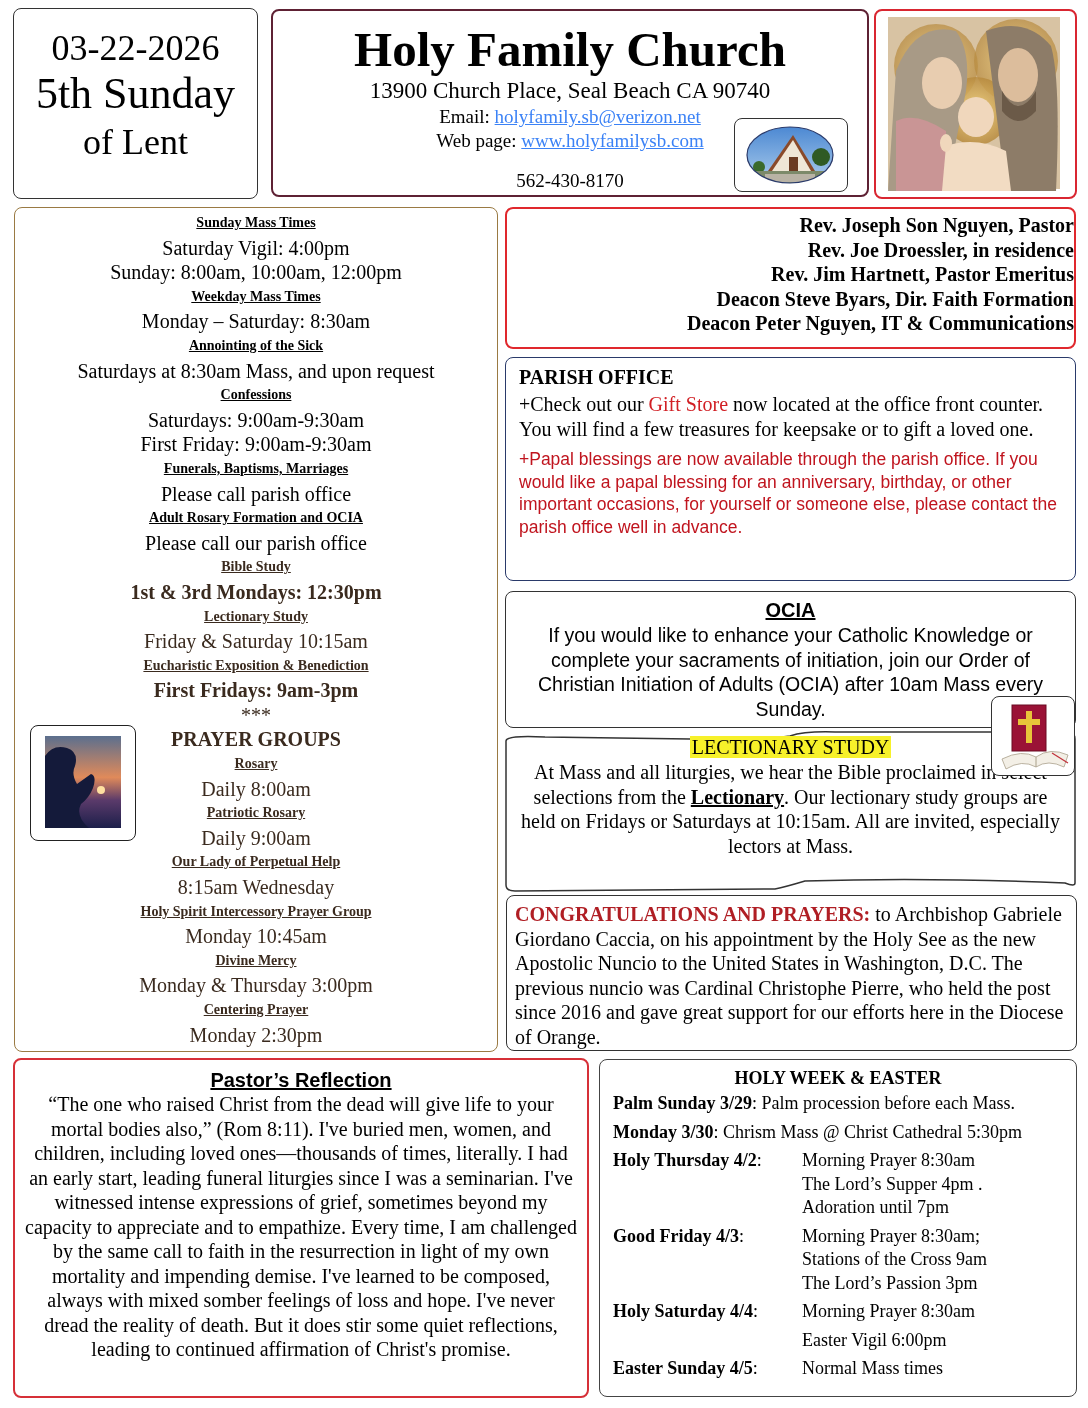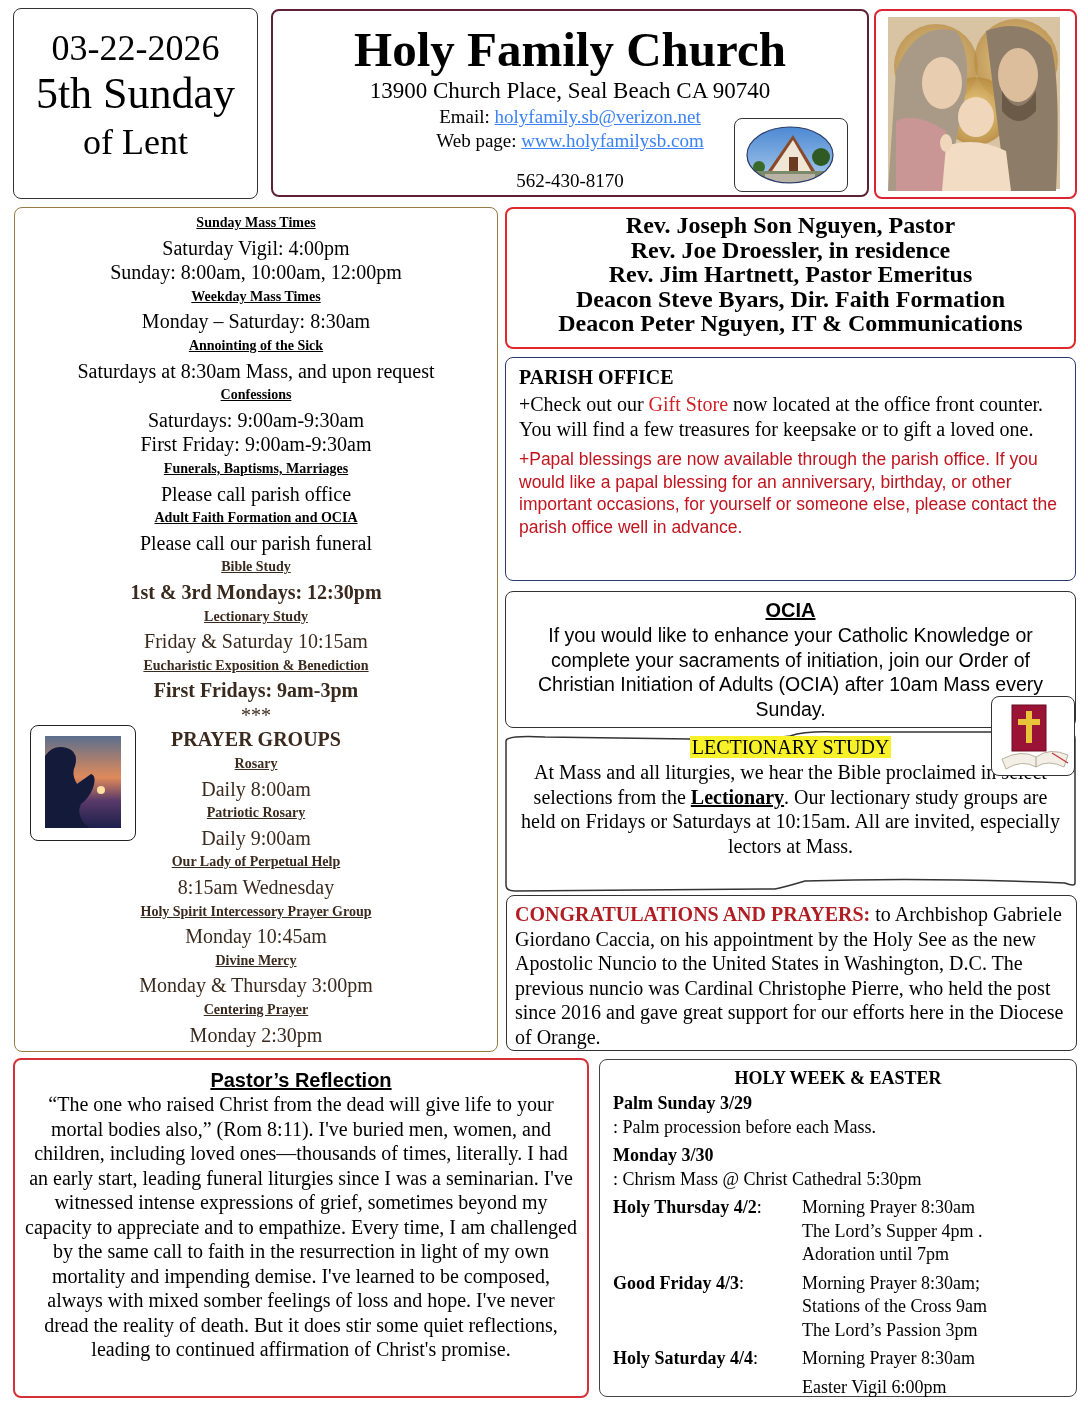--- a/index.html
+++ b/index.html
@@ -27,21 +27,21 @@
   #mass-box { left: 14px; top: 207px; width: 484px; height: 845px; border: 1.5px solid #9a7a43; text-align: center; color: #000; }
   #mass-box .h { font-weight: bold; text-decoration: underline; font-size: 14px; line-height: 24.6px; }
   #mass-box .l { font-size: 20px; line-height: 24.6px; }
   #mass-box .brown { color: #3a2a1e; }
   #mass-box .b { font-weight: bold; }
   #mass-box .pg { font-weight: bold; font-size: 20px; line-height: 24.6px; color: #3a2a1e; }
   #prayer-photo { left: 30px; top: 725px; width: 106px; height: 116px; border: 1.5px solid #222; background: #fff; }
 
   
   #clergy-box { left: 505px; top: 207px; width: 571px; height: 142px; border: 2.5px solid #e0282d; text-align: center; padding-top: 4px; }
-  #clergy-box .l { font-weight: bold; font-size: 24px; line-height: 24.5px; }
+  #clergy-box .l { font-weight: bold; font-size: 20px; line-height: 24.5px; text-align: right; }
 
   
   #office-box { left: 505px; top: 357px; width: 571px; height: 224px; border: 1.5px solid #2a3a6a; padding: 6px 12px 0 13px; }
   #office-box .h { text-align: left; font-weight: bold; font-size: 20px; line-height: 26px; }
   #office-box .p1 { font-size: 20px; line-height: 25px; margin-top: 2px; }
   #office-box .red { color: #d11f24; }
   #office-box .p2 { font-family: "Liberation Sans", "DejaVu Sans", sans-serif; font-size: 17.5px; line-height: 22.5px; color: #c0141e; margin-top: 6px; }
 
   
   #ocia-box { left: 505px; top: 591px; width: 571px; height: 137px; border: 1.5px solid #333; text-align: center; font-family: "Liberation Sans", "DejaVu Sans", sans-serif; }
@@ -65,21 +65,21 @@
   
   #reflection-box { left: 13px; top: 1058px; width: 576px; height: 340px; border: 2.5px solid #d63038; text-align: center; padding: 8px 10px 0 10px; }
   #reflection-box .h { font-family: "Liberation Sans", "DejaVu Sans", sans-serif; font-weight: bold; text-decoration: underline; font-size: 20px; line-height: 24px; }
   #reflection-box .p { font-size: 20px; line-height: 24.5px; }
 
   
   #holyweek-box { left: 599px; top: 1059px; width: 478px; height: 338px; border: 1.5px solid #444; padding: 6px 0 0 13px; }
   #holyweek-box .h { text-align: center; font-weight: bold; font-size: 18px; line-height: 24px; padding-right: 13px; margin-bottom: 2px; }
   #holyweek-box .row { display: flex; font-size: 18px; line-height: 23.5px; }
   #holyweek-box .row .lab { font-weight: bold; }
-  #holyweek-box .row.inline { margin-bottom: 5px; flex-direction: column; }
+  #holyweek-box .row.inline { margin-bottom: 5px; }
   #holyweek-box .row .labcol { width: 189px; flex: none; }
   #holyweek-box .row .vals { flex: 1; }
   #holyweek-box .gap { margin-bottom: 5px; }
 </style>
 </head>
 <body>
 
 <div id="date-box" class="abs">
   <div class="d1">03-22-2026</div>
   <div class="d2">5th Sunday</div>
@@ -154,22 +154,22 @@
   <div class="l">Sunday: 8:00am, 10:00am, 12:00pm</div>
   <div class="h">Weekday Mass Times</div>
   <div class="l">Monday – Saturday: 8:30am</div>
   <div class="h">Annointing of the Sick</div>
   <div class="l">Saturdays at 8:30am Mass, and upon request</div>
   <div class="h">Confessions</div>
   <div class="l">Saturdays: 9:00am-9:30am</div>
   <div class="l">First Friday: 9:00am-9:30am</div>
   <div class="h">Funerals, Baptisms, Marriages</div>
   <div class="l">Please call parish office</div>
-  <div class="h">Adult Faith Formation and OCIA</div>
-  <div class="l">Please call our parish funeral</div>
+  <div class="h">Adult Rosary Formation and OCIA</div>
+  <div class="l">Please call our parish office</div>
   <div class="h brown">Bible Study</div>
   <div class="l brown b">1st &amp; 3rd Mondays: 12:30pm</div>
   <div class="h brown">Lectionary Study</div>
   <div class="l brown">Friday &amp; Saturday 10:15am</div>
   <div class="h brown">Eucharistic Exposition &amp; Benediction</div>
   <div class="l brown b">First Fridays: 9am-3pm</div>
   <div class="l brown">***</div>
   <div class="pg">PRAYER GROUPS</div>
   <div class="h brown">Rosary</div>
   <div class="l brown">Daily 8:00am</div>

